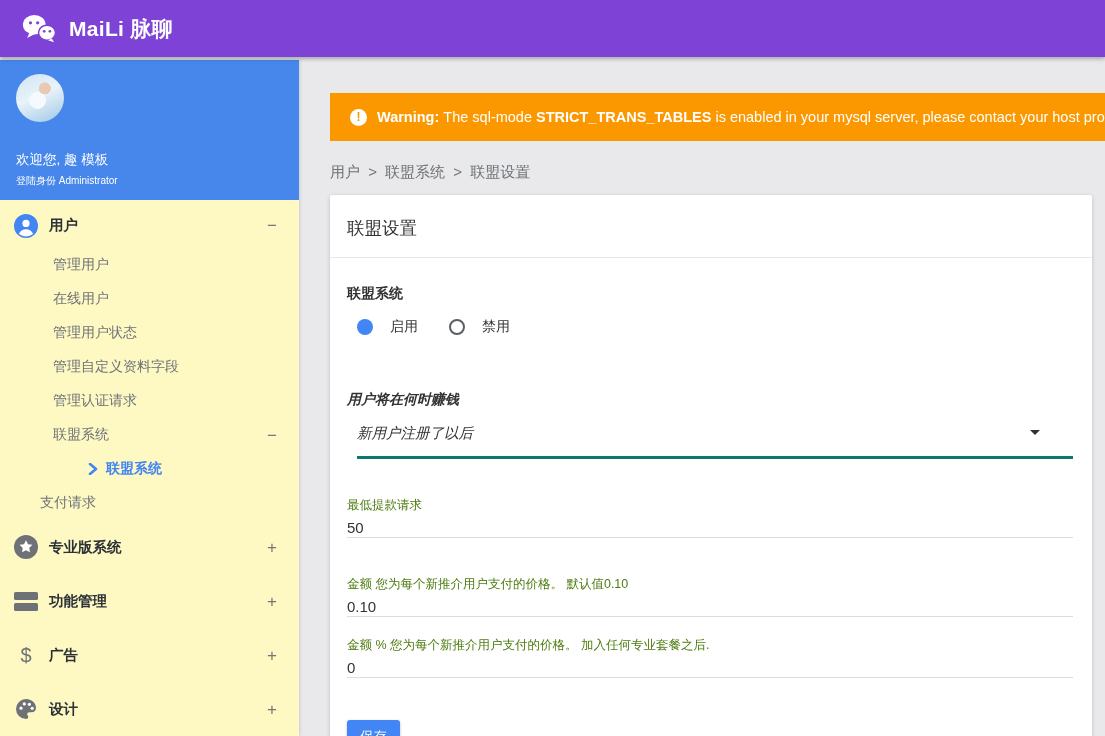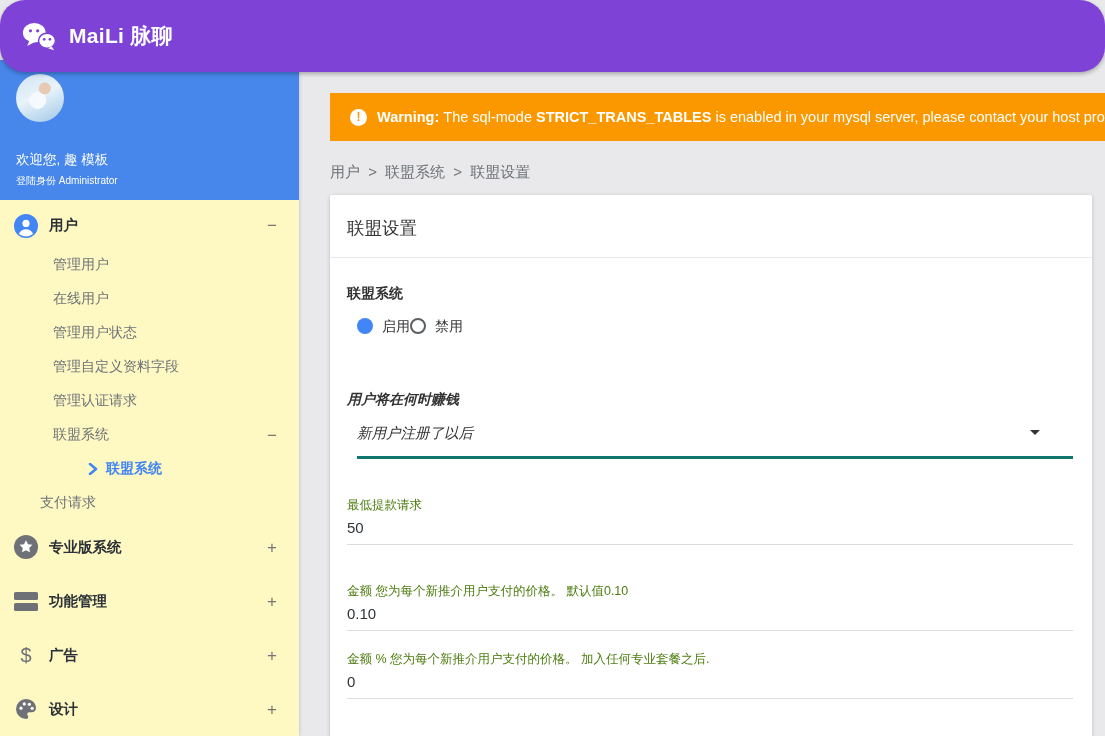--- a/index.html
+++ b/index.html
@@ -1,22 +1,22 @@
 <!DOCTYPE html>
 <html><head>
 <meta charset="utf-8">
 <style>
   * { margin:0; padding:0; box-sizing:border-box; }
   html,body { width:1105px; height:736px; overflow:hidden;
     font-family:"Liberation Sans", sans-serif; background:#E9E9EB; }
 
   
-  .topbar { position:absolute; left:0; top:0; width:1105px; height:72px;
+  .topbar { position:absolute; left:0; top:0; width:1105px; height:57px;
     background:#7E43D6; display:flex; align-items:center; padding-left:22px;
-    box-shadow:0 2px 4px rgba(0,0,0,.28); z-index:30;border-radius:25px; }
+    box-shadow:0 2px 4px rgba(0,0,0,.28); z-index:30; }
   .topbar .logo { margin-right:13px; display:flex; align-items:center; }
   .topbar .app-title { color:#fff; font-size:21px; font-weight:bold; letter-spacing:.3px; }
 
   
   .sidebar { position:absolute; left:0; top:60px; width:299px; bottom:0;
     background:#fef9c3; box-shadow:1px 0 3px rgba(0,0,0,.12); z-index:20; }
   .profile { height:140px; background:#4787EB; color:#fff; padding:14px 16px; }
   .avatar { width:48px; height:48px; border-radius:50%;
     background:
       radial-gradient(circle at 60% 30%, #e8c9b4 0 13%, rgba(0,0,0,0) 14%),
@@ -54,37 +54,37 @@
   .breadcrumb span { margin-right:4px; }
 
   .card { margin:13px 13px 0 31px; background:#fff; border-radius:2px;
     box-shadow:0 1px 4px rgba(0,0,0,.18); }
   .card-head { padding:21px 20px 17px 17px; font-size:17.5px; color:#333;
     border-bottom:1px solid #e8e8e8; }
   .card-body { padding:27px 19px 20px 17px; }
 
   .f-strong { font-size:14px; font-weight:bold; color:#333; }
   .radio-row { display:flex; align-items:center; margin:15px 0 0 10px; }
-  .opt { display:flex; align-items:flex-start; cursor:pointer; }
-  .opt + .opt { }
+  .opt { display:flex; align-items:center; cursor:pointer;gap:8px; }
+  .opt + .opt { margin-left:31px; }
   .radio-sel { width:16px; height:16px; border-radius:50%; background:#4285F4; }
   .radio-un { width:16px; height:16px; border-radius:50%; border:2px solid #5a5f63; }
   .opt span.olabel { margin-left:9px; font-size:14px; color:#333; }
 
   .sec-earn { margin-top:55px;font-style:italic; }
   .select-row { margin:15px 0 0 10px; position:relative; padding-bottom:13px;
     border-bottom:3px solid #0f766e; font-size:14.5px; color:#333; cursor:pointer; }
   .caret { position:absolute; right:33px; top:6px; width:0; height:0;
     border-left:5px solid transparent; border-right:5px solid transparent;
     border-top:5.5px solid #333; }
 
   .field { margin-top:38px; }
   .field.tight { margin-top:20px; }
   .f-label { font-size:12.5px; color:#4d7c0f; }
-  .f-value { margin-top:5px; font-size:15px; color:#2f3438; padding-bottom:8px;
+  .f-value { margin-top:5px; font-size:15px; color:#2f3438; padding-bottom:1px;
     border-bottom:1px solid #dcdcdc; cursor:text; }
 
   .save-btn { margin-top:42px; display:inline-block; background:#4285F4; color:#fff;
     font-size:13.5px; padding:8px 13px; border:none; border-radius:3px;
     box-shadow:0 1px 3px rgba(0,0,0,.25); cursor:pointer;
     font-family:"Liberation Sans", sans-serif; }
 </style>
 </head>
 <body>
 

